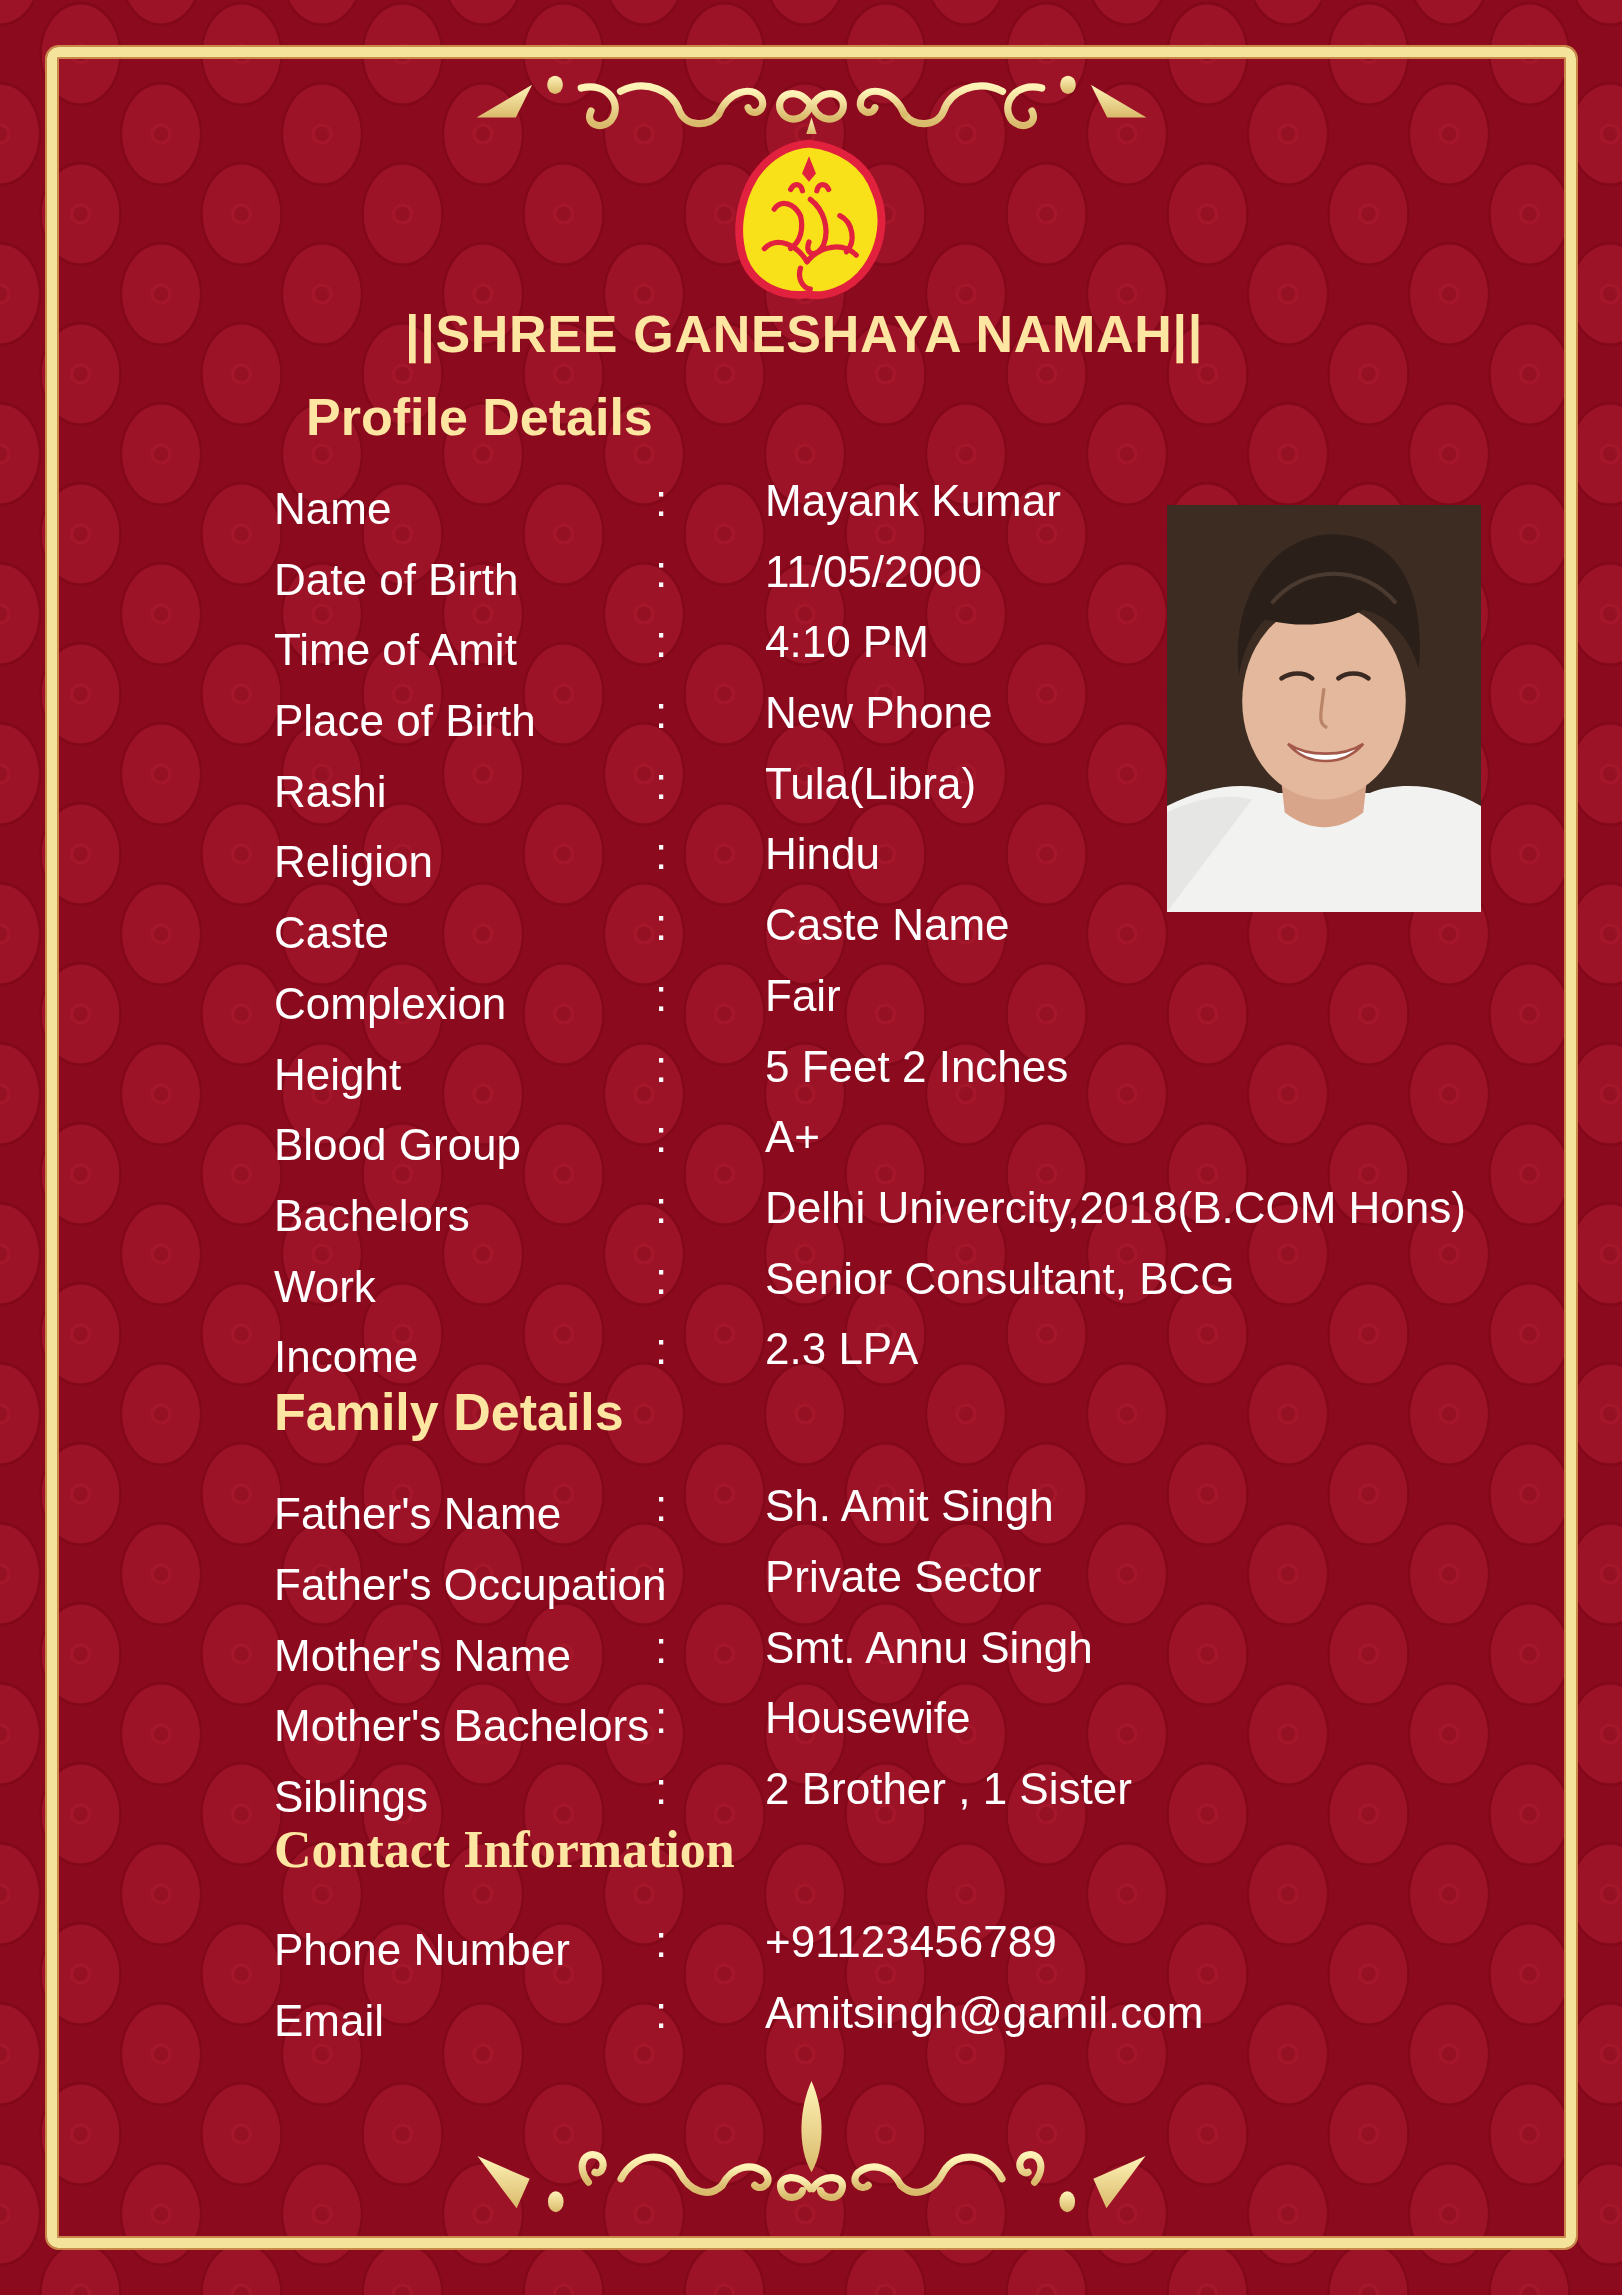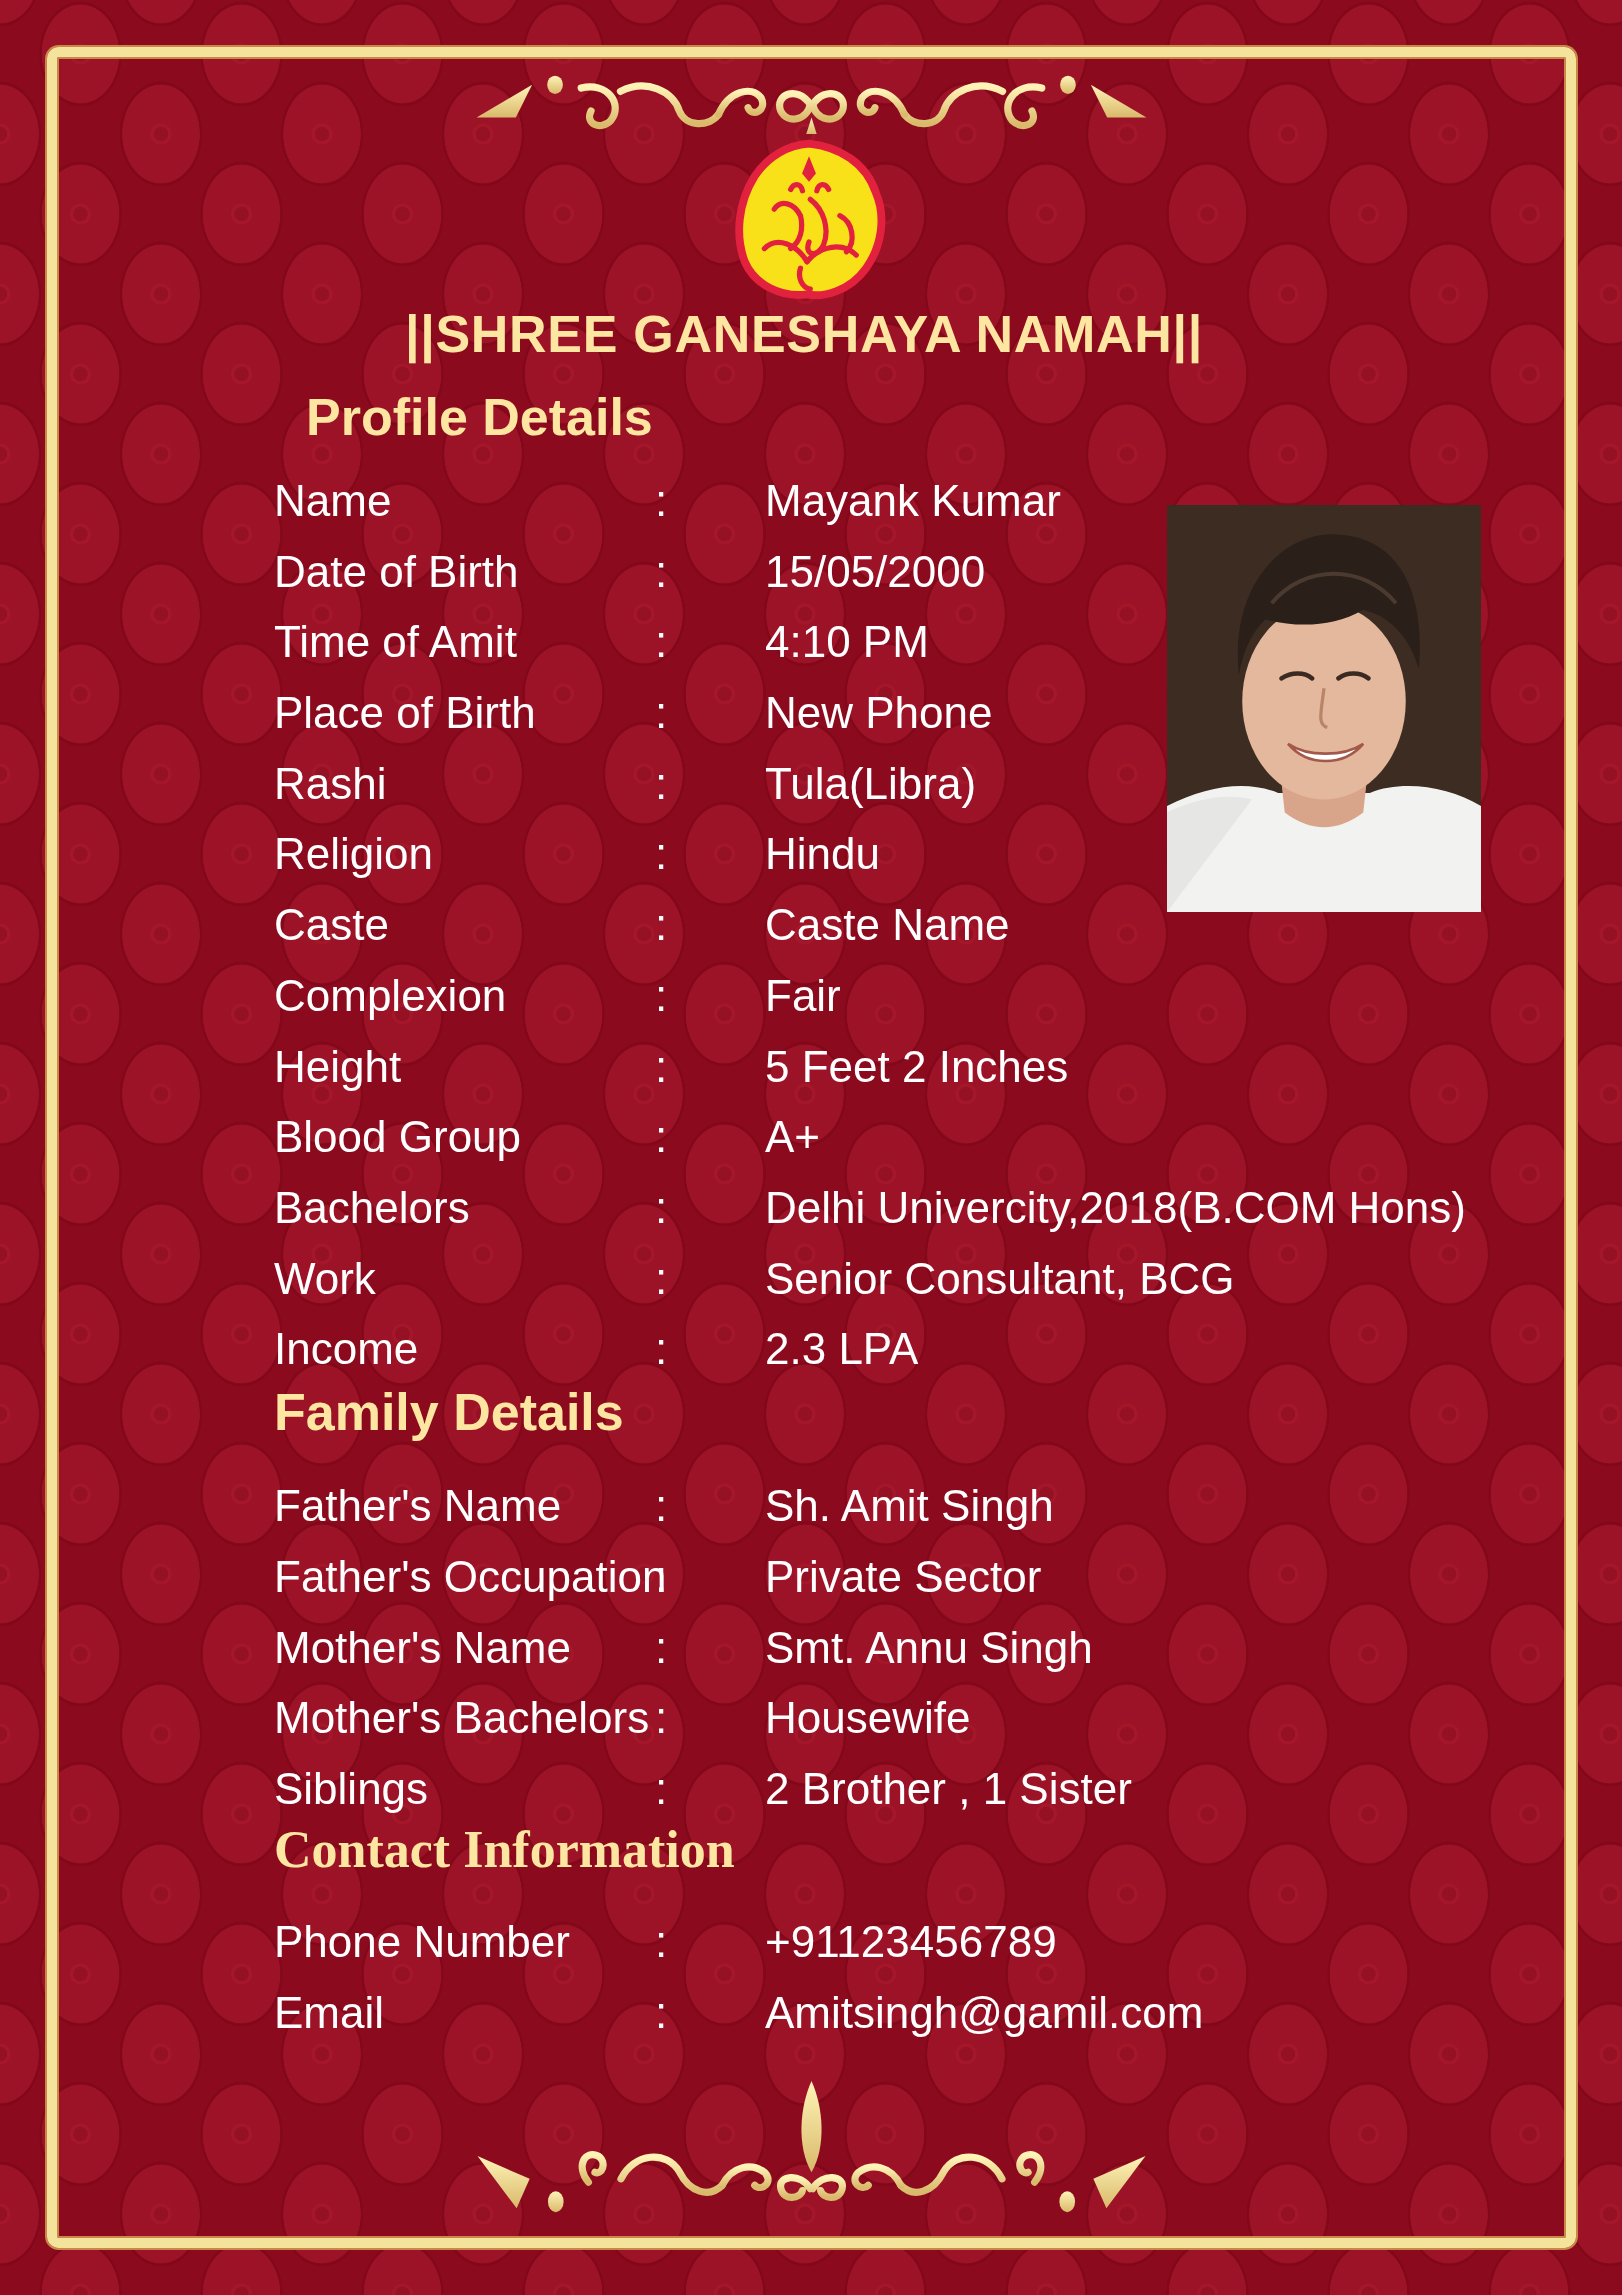--- a/index.html
+++ b/index.html
@@ -38,21 +38,21 @@
     .invocation {
       position:absolute; left:0; width:1608px; top:303px; text-align:center;
       color:#fde6a1; font-weight:bold; font-size:52px; line-height:63px;
       letter-spacing:0.7px;
     }
     .section-title {
       position:absolute; left:274px; color:#fde6a1; font-weight:bold;
       font-size:52px; line-height:63px; margin:0;
     }
     .row { position:absolute; left:274px; height:59px; color:#ffffff; font-size:44px; line-height:59px; white-space:nowrap; }
-    .row .label { position:absolute; left:0; top:0; }
+    .row .label { position:absolute; left:0; top:8px; }
     .row .colon { position:absolute; left:381px; top:0; }
     .row .value { position:absolute; left:491px; top:0; }
     .photo {
       position:absolute; left:1167px; top:505px; width:314px; height:407px;
       background: linear-gradient(180deg,#3b2b22 0%, #4a382c 55%, #5a4636 100%);
       overflow:hidden;
     }
   </style>
 </head>
 <body>
@@ -106,21 +106,21 @@
 <h2 class="section-title" style="top:386px;margin-left:32px;">Profile Details</h2>
 
 <div class="row" style="top:471px;">
   <span class="label">Name</span>
   <span class="colon">:</span>
   <span class="value">Mayank Kumar</span>
 </div>
 <div class="row" style="top:542px;">
   <span class="label">Date of Birth</span>
   <span class="colon">:</span>
-  <span class="value">15/05/2000</span>
+  <span class="value">11/05/2000</span>
 </div>
 <div class="row" style="top:612px;">
   <span class="label">Time of Amit</span>
   <span class="colon">:</span>
   <span class="value">4:10 PM</span>
 </div>
 <div class="row" style="top:683px;">
   <span class="label">Place of Birth</span>
   <span class="colon">:</span>
   <span class="value">New Phone</span>

